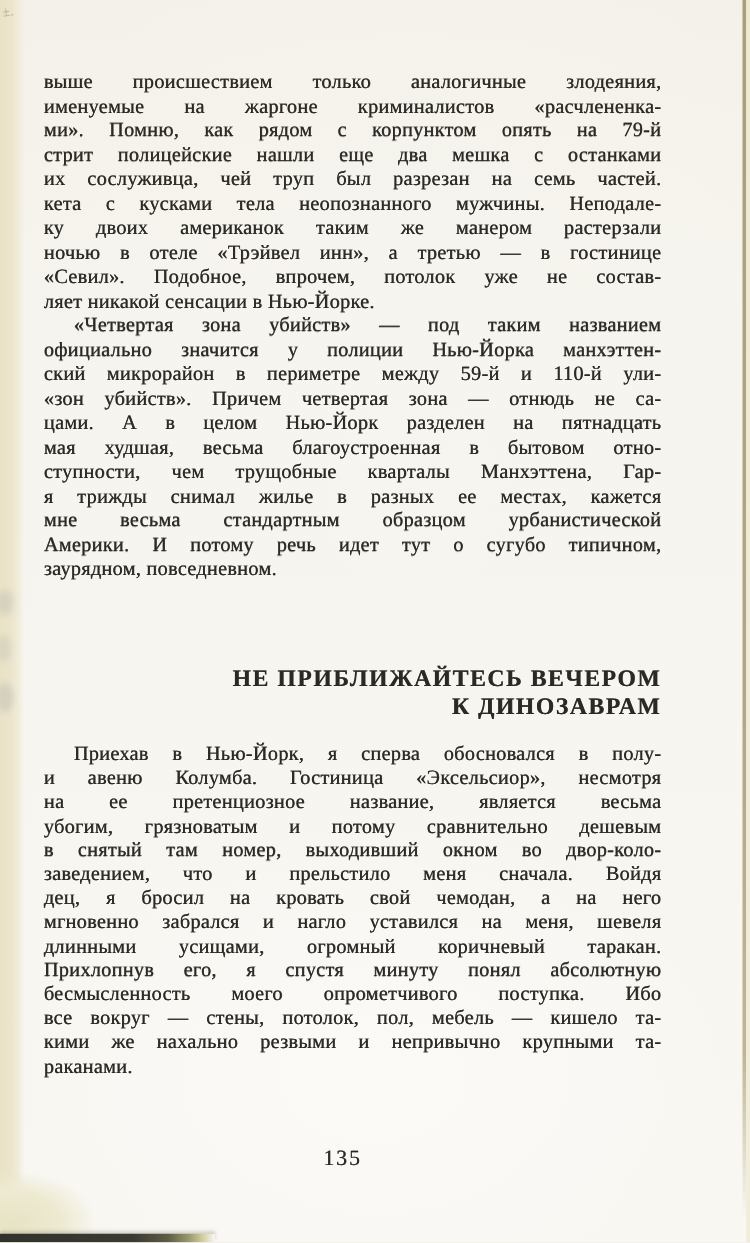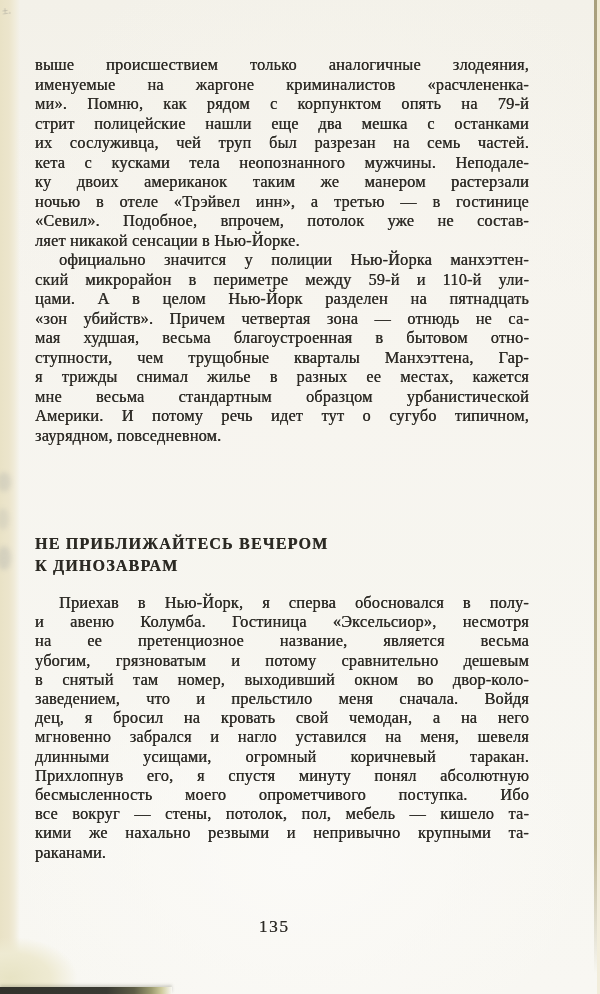--- a/index.html
+++ b/index.html
@@ -70,22 +70,22 @@
     text-align: justify;
     -moz-text-align-last: justify;
     text-align-last: justify;
     white-space: normal;
   }
   .para .line:last-child { text-align-last: left; -moz-text-align-last: left; }
   .para.indent .line:first-child { text-indent: 24px; }
 
   .heading {
     position: absolute; left: 35px; top: 533px; width: 494px;
-    text-align: left; color: #2b2923;
-    font-weight: bold; font-size: 16px; line-height: 22px;
+    text-align: right; color: #2b2923;
+    font-weight: bold; font-size: 19px; line-height: 22px;
     letter-spacing: 1.2px;
     text-shadow: 0.3px 0 0 rgba(43,41,35,0.8);
   }
   .page-number {
     position: absolute; left: 35px; top: 916px; width: 478px;
     text-align: center; color: #2c2a25;
     font-size: 17.5px; letter-spacing: 1.5px;
     text-shadow: 0.3px 0 0 rgba(44,42,37,0.7);
   }
 </style>
@@ -111,24 +111,25 @@
         <div class="line">ми». Помню, как рядом с корпунктом опять на 79-й</div>
         <div class="line">стрит полицейские нашли еще два мешка с останками</div>
         <div class="line">их сослуживца, чей труп был разрезан на семь частей.</div>
         <div class="line">кета с кусками тела неопознанного мужчины. Неподале-</div>
         <div class="line">ку двоих американок таким же манером растерзали</div>
         <div class="line">ночью в отеле «Трэйвел инн», а третью — в гостинице</div>
         <div class="line">«Севил». Подобное, впрочем, потолок уже не состав-</div>
         <div class="line">ляет никакой сенсации в Нью-Йорке.</div>
       </div>
       <div class="para indent">
+        <div class="line">«Четвертая зона убийств» — под таким названием</div>
         <div class="line">официально значится у полиции Нью-Йорка манхэттен-</div>
         <div class="line">ский микрорайон в периметре между 59-й и 110-й ули-</div>
+        <div class="line">«зон убийств». Причем четвертая зона — отнюдь не са-</div>
         <div class="line">цами. А в целом Нью-Йорк разделен на пятнадцать</div>
-        <div class="line">«зон убийств». Причем четвертая зона — отнюдь не са-</div>
         <div class="line">мая худшая, весьма благоустроенная в бытовом отно-</div>
         <div class="line">ступности, чем трущобные кварталы Манхэттена, Гар-</div>
         <div class="line">я трижды снимал жилье в разных ее местах, кажется</div>
         <div class="line">мне весьма стандартным образцом урбанистической</div>
         <div class="line">Америки. И потому речь идет тут о сугубо типичном,</div>
         <div class="line">заурядном, повседневном.</div>
       </div>
     </div>
 
   <div class="heading">

